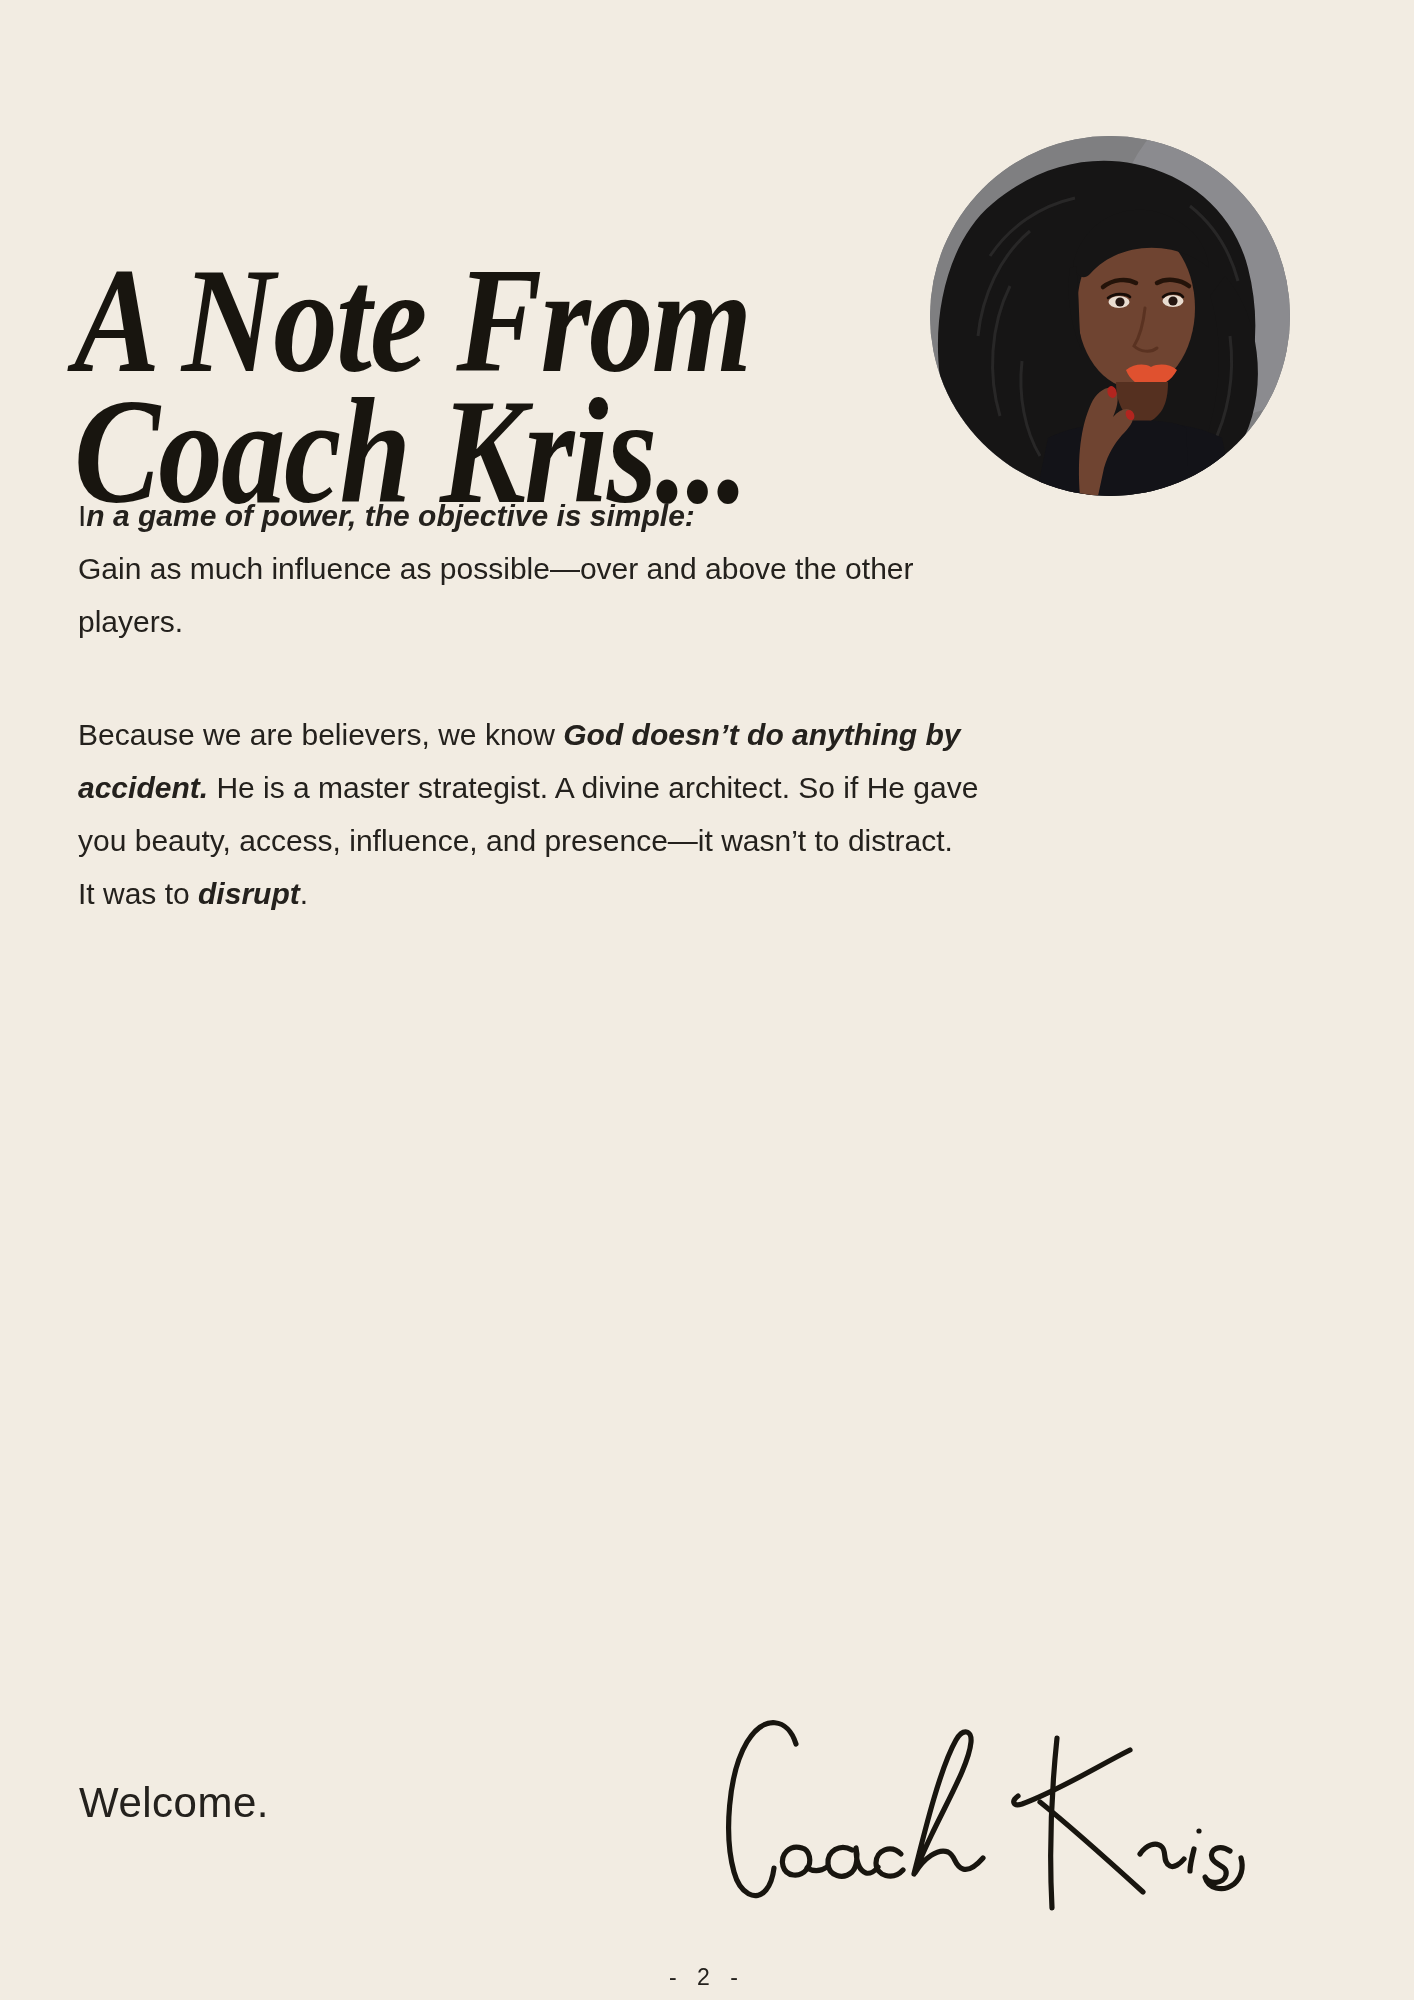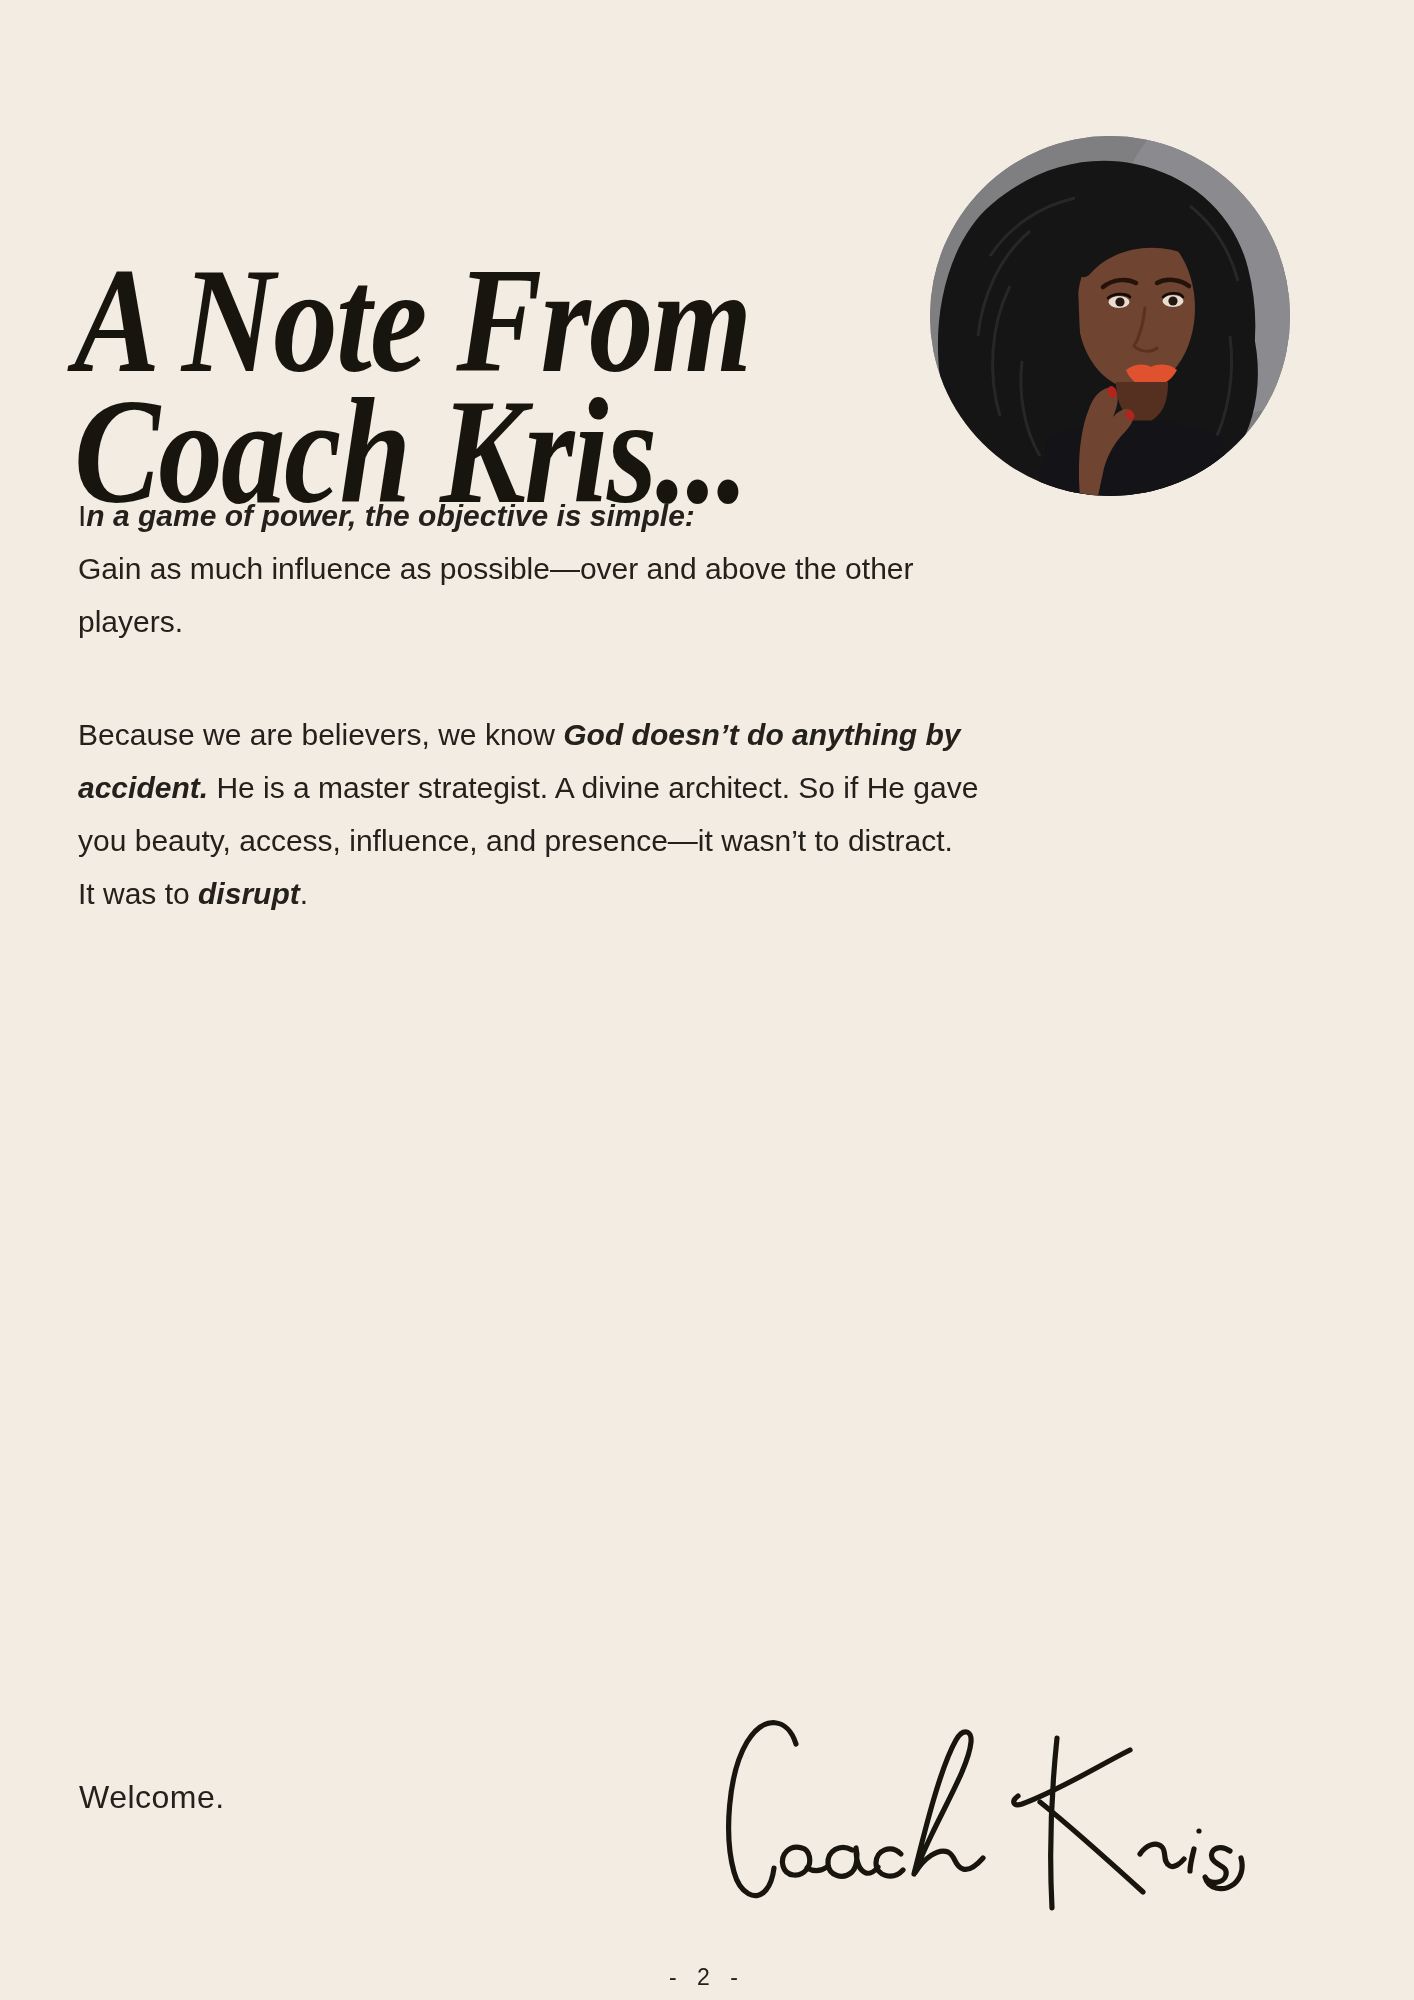--- a/index.html
+++ b/index.html
@@ -35,21 +35,21 @@
     position:absolute;left:78px;top:441px;width:985px;
     font-size:30px;line-height:53px;color:var(--ink);
   }
   .note p{margin:0 0 60px 0;white-space:pre-line;}
   .note p:last-child{margin-bottom:0;}
   .bi{font-weight:700;font-style:italic;}
   .r{font-weight:400;font-style:normal;}
 
   .welcome{
     position:absolute;left:79px;top:1731px;
-    font-size:32px;letter-spacing:.5px;color:var(--ink);
+    font-size:42px;letter-spacing:.5px;color:var(--ink);
   }
 
   .signature{position:absolute;left:700px;top:1648px;width:560px;height:230px;}
   .signature svg{display:block;}
 
   .page-number{
     position:absolute;left:0;right:0;top:1916px;
     text-align:center;font-size:23px;letter-spacing:7px;color:var(--ink);
   }
 

